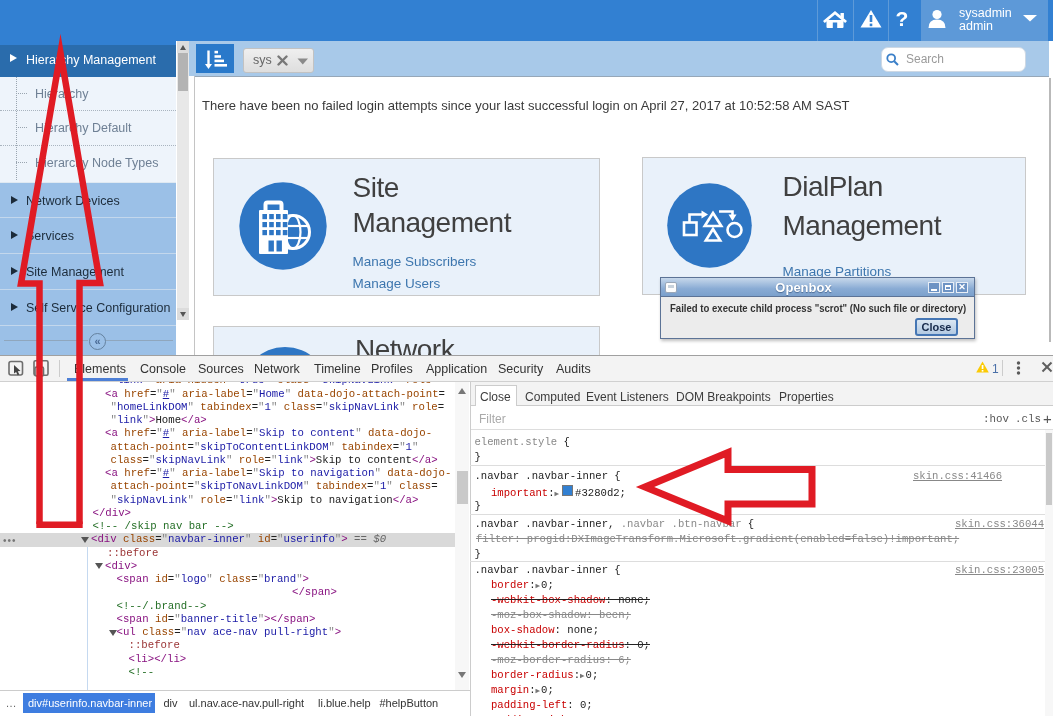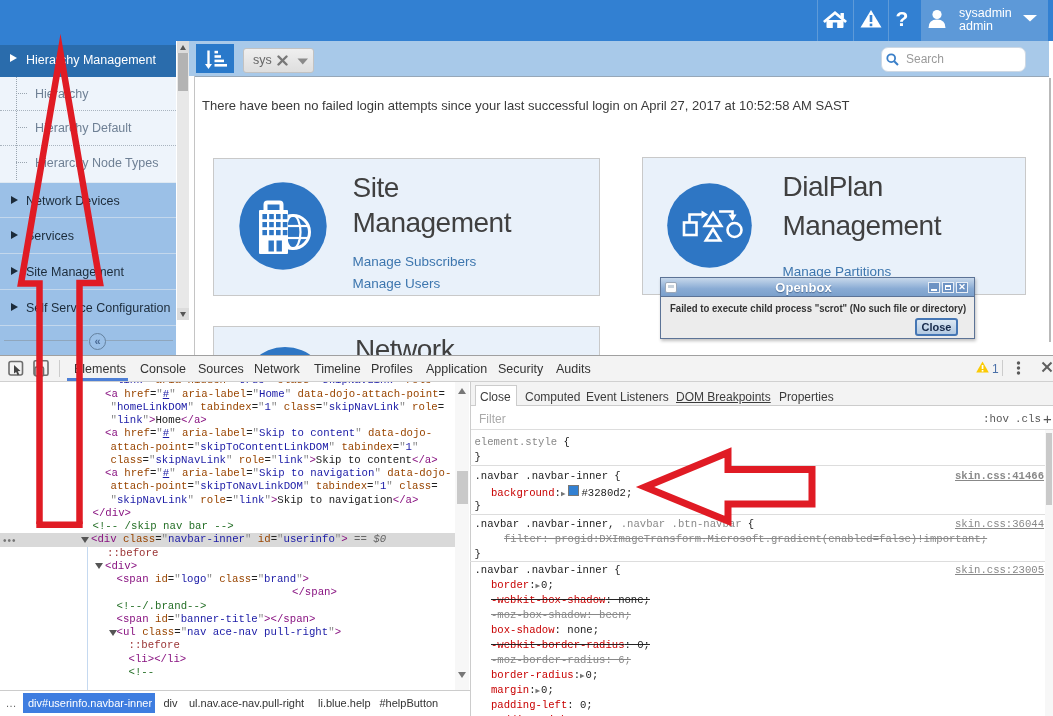--- a/index.html
+++ b/index.html
@@ -329,39 +329,39 @@
 <div class="abs" style="left:189px;top:696.5px;color:#333;font-size:11px;">ul.nav.ace-nav.pull-right</div>
 <div class="abs" style="left:318px;top:696.5px;color:#333;font-size:11px;">li.blue.help</div>
 <div class="abs" style="left:379.5px;top:696.5px;color:#333;font-size:11px;">#helpButton</div>
 
 <div class="abs" style="left:470px;top:382px;width:1px;height:334px;background:#ccc;"></div>
 <div class="abs" style="left:471px;top:382px;width:582px;height:23px;background:#f3f3f3;border-bottom:1px solid #ccc;box-sizing:content-box;"></div>
 <div class="abs" style="left:474.5px;top:385px;width:42px;height:21px;background:#fff;border:1px solid #ccc;border-bottom:none;box-sizing:border-box;"></div>
 <div class="stab" style="left:480px;">Close</div>
 <div class="stab" style="left:525px;">Computed</div>
 <div class="stab" style="left:586px;">Event Listeners</div>
-<div class="stab" style="left:676px;text-decoration:underline;">DOM Breakpoints</div>
+<div class="stab" style="left:676px;">DOM Breakpoints</div>
 <div class="stab" style="left:779px;">Properties</div>
 <div class="abs" style="left:479px;top:412px;font-size:12px;color:#aaa;">Filter</div>
 <div class="abs mono" style="left:983px;top:413px;font-size:10.8px;color:#555;">:hov</div>
 <div class="abs mono" style="left:1015px;top:413px;font-size:10.8px;color:#555;">.cls</div>
 <div class="abs" style="left:1043px;top:410px;font-size:15px;color:#555;">+</div>
 <div class="abs" style="left:471px;top:429px;width:582px;height:1px;background:#ddd;"></div>
 
 <div class="srow" style="left:474.5px;top:436px;"><span class="gr">element.style</span> {</div>
 <div class="srow" style="left:474.5px;top:451px;">}</div>
 <div class="sdiv" style="top:464.5px;"></div>
 <div class="srow" style="left:474.5px;top:469.5px;">.navbar .navbar-inner {</div>
-<div class="skin" style="left:955px;top:469.5px;font-weight:bold;">skin.css:41466</div>
-<div class="srow" style="left:491px;top:484.7px;"><span class="pname">background</span>:<span style="color:#777;font-size:7.5px;letter-spacing:1px;">▶</span><span style="display:inline-block;width:9px;height:9px;background:#3280d2;border:1px solid #777;margin:0 2px;"></span>#3280d2;</div>
+<div class="skin" style="left:913px;top:469.5px;">skin.css:41466</div>
+<div class="srow" style="left:491px;top:484.7px;"><span class="pname">important</span>:<span style="color:#777;font-size:7.5px;letter-spacing:1px;">▶</span><span style="display:inline-block;width:9px;height:9px;background:#3280d2;border:1px solid #777;margin:0 2px;"></span>#3280d2;</div>
 <div class="srow" style="left:474.5px;top:500px;">}</div>
 <div class="sdiv" style="top:513.5px;"></div>
 <div class="srow" style="left:474.5px;top:517.5px;">.navbar .navbar-inner, <span class="gr">.navbar .btn-navbar</span> {</div>
 <div class="skin" style="left:955px;top:517.5px;">skin.css:36044</div>
-<div class="srow gr strike" style="left:504px;top:532.5px;text-align:right;">filter: progid:DXImageTransform.Microsoft.gradient(enabled=false)!important;</div>
+<div class="srow gr strike" style="left:476px;top:532.5px;text-align:right;">filter: progid:DXImageTransform.Microsoft.gradient(enabled=false)!important;</div>
 <div class="srow" style="left:474.5px;top:547.5px;">}</div>
 <div class="sdiv" style="top:560.5px;"></div>
 <div class="srow" style="left:474.5px;top:563.5px;">.navbar .navbar-inner {</div>
 <div class="skin" style="left:955px;top:563.5px;">skin.css:23005</div>
 <div class="srow" style="left:491px;top:578.5px;"><span class="pname">border</span>:<span style="color:#777;font-size:7.5px;letter-spacing:1px;">▶</span>0;</div>
 <div class="srow strike" style="left:491px;top:593.5px;"><span class="pname">-webkit-box-shadow</span>: none;</div>
 <div class="srow gr strike" style="left:491px;top:608.5px;">-moz-box-shadow: been;</div>
 <div class="srow" style="left:491px;top:623.5px;"><span class="pname">box-shadow</span>: none;</div>
 <div class="srow strike" style="left:491px;top:638.5px;"><span class="pname">-webkit-border-radius</span>: 0;</div>
 <div class="srow gr strike" style="left:491px;top:653.5px;">-moz-border-radius: 6;</div>

